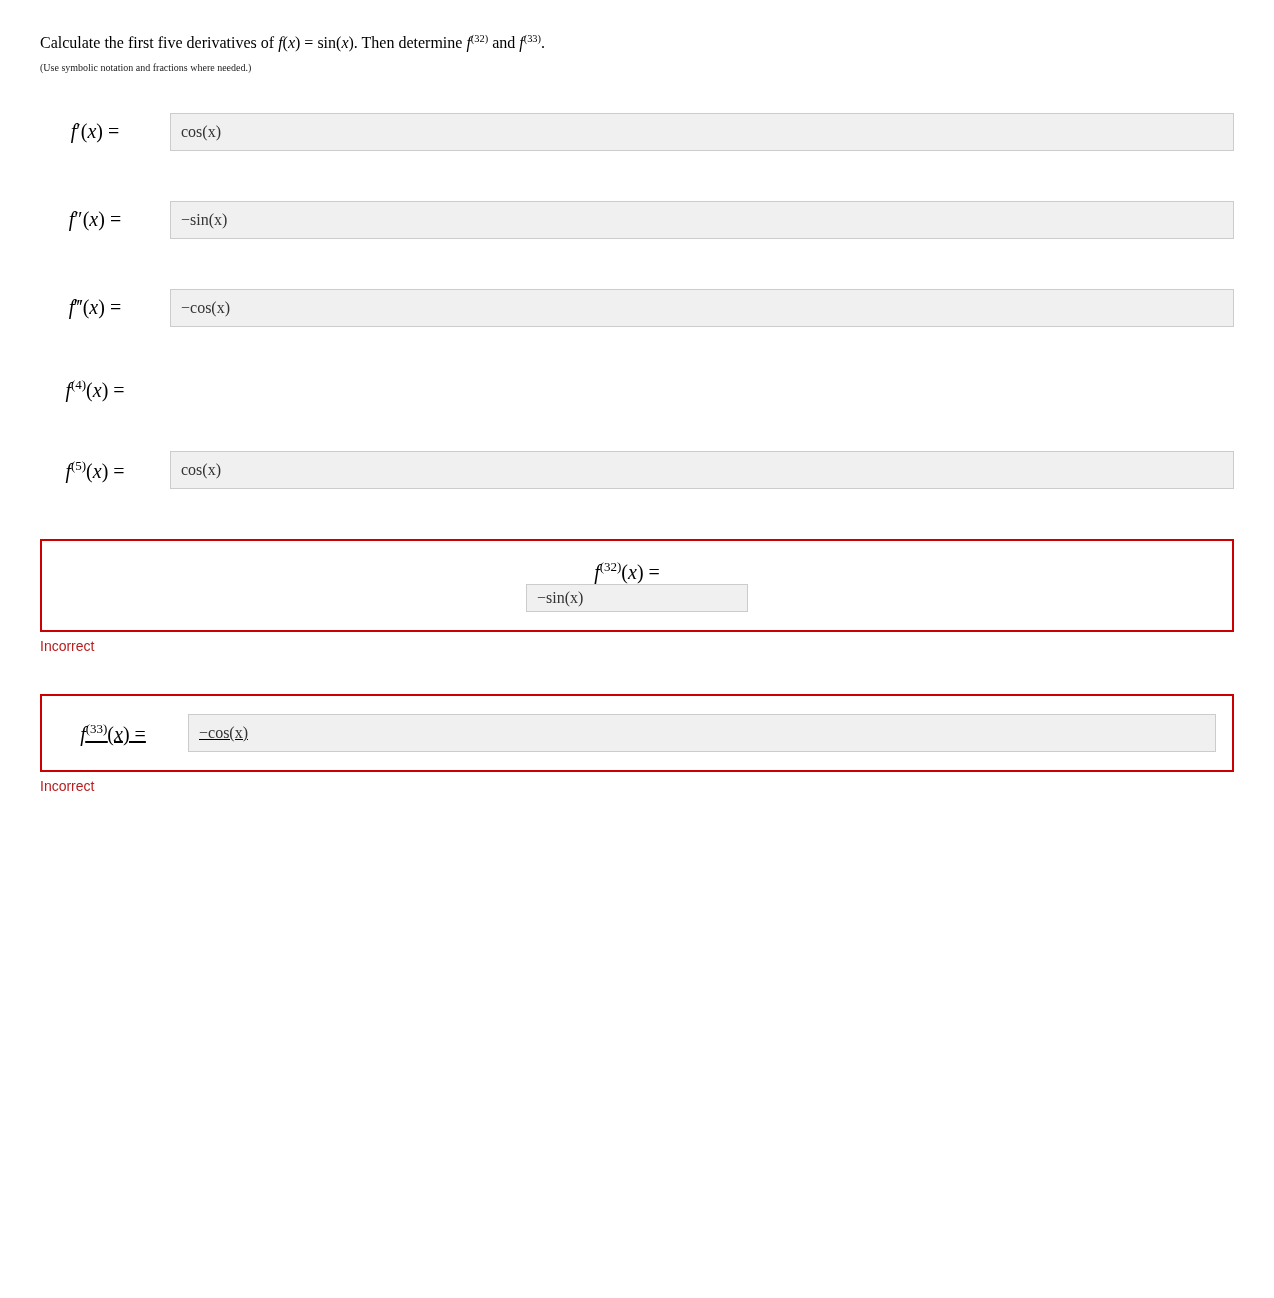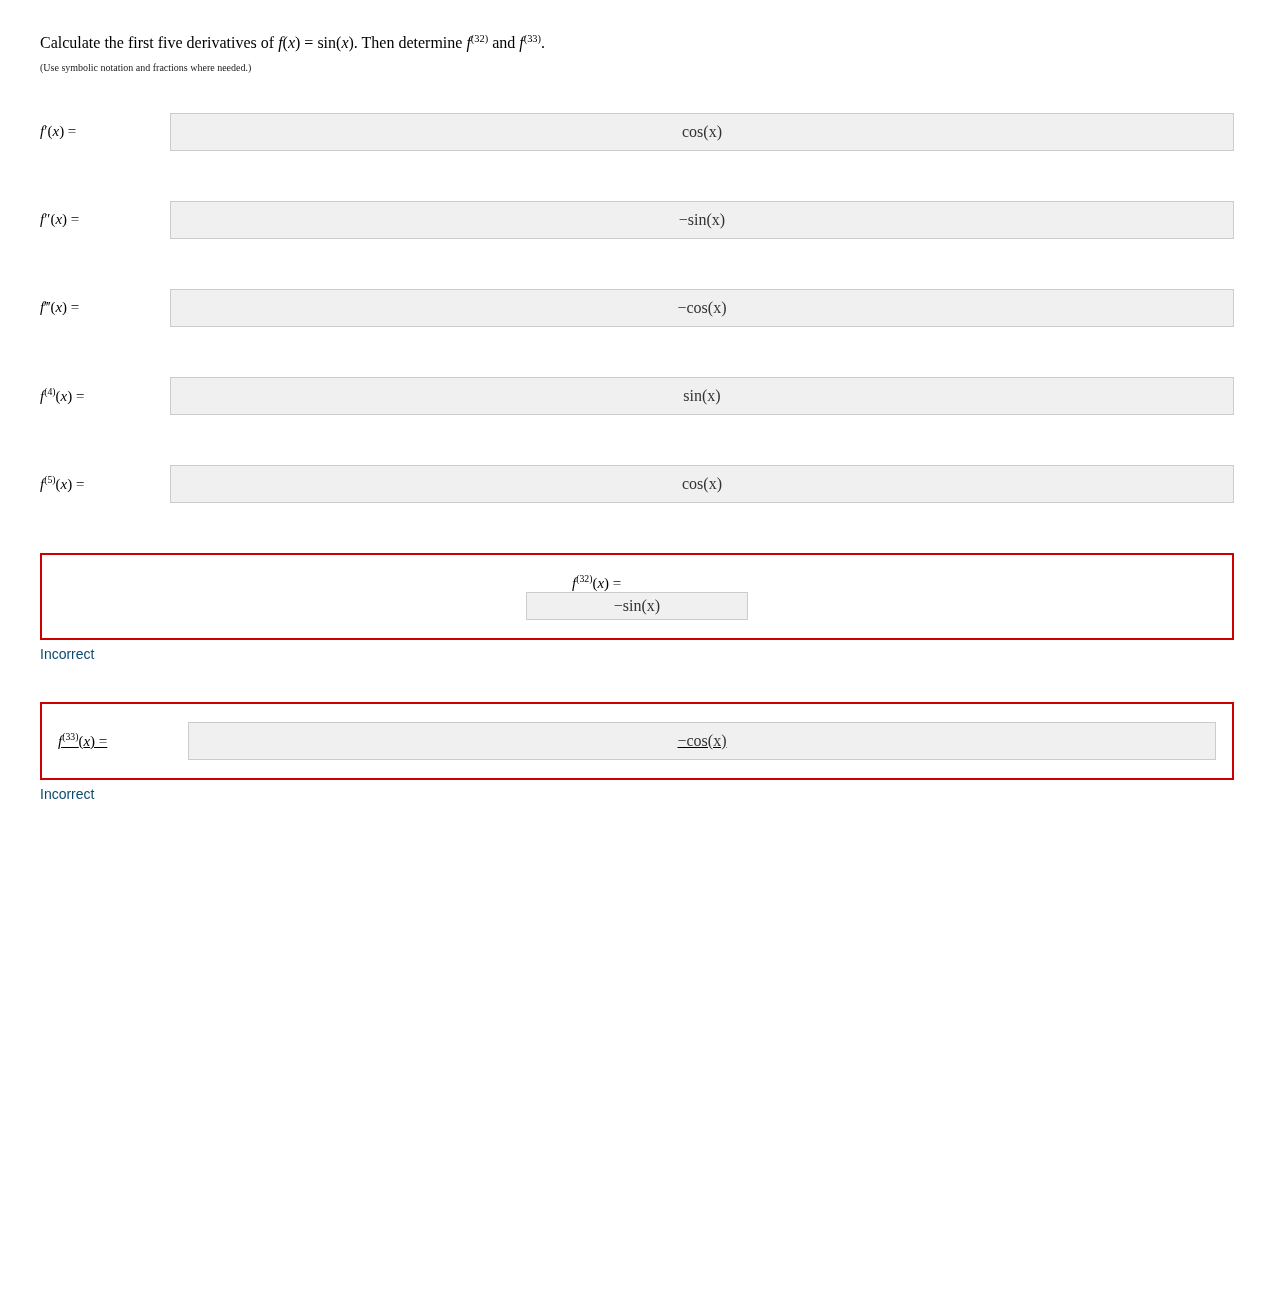--- a/index.html
+++ b/index.html
@@ -29,48 +29,47 @@
       color: #222;
     }
 
     .derivative-row {
       display: flex;
       align-items: center;
       margin-bottom: 50px;
     }
 
     .derivative-label {
-      font-size: 15px;
+      font-size: 20px;
       min-width: 130px;
-      text-align: left;
+      text-align: center;
       padding-right: 20px;
       white-space: nowrap;
     }
 
     .answer-input {
       flex: 1;
       height: 38px;
       background: #f0f0f0;
       border: 1px solid #ccc;
       padding: 4px 10px;
       font-size: 16px;
       font-family: Georgia, 'Times New Roman', serif;
       color: #333;
       outline: none;
-      text-align: center;
     }
 
     .section-incorrect {
       border: 2px solid #cc0000;
       padding: 18px 16px;
       margin-bottom: 6px;
     }
 
     .incorrect-label {
-      color: #0c4a6e;
+      color: #b91c1c;
       font-size: 14px;
       font-family: Arial, sans-serif;
       margin-bottom: 40px;
     }
 
     sup {
       font-size: 0.65em;
       vertical-align: super;
     }
 
@@ -106,21 +105,20 @@
   <div class="derivative-label">
     <span class="math-italic">f</span>‴(<span class="math-italic">x</span>) =
   </div>
   <input class="answer-input" type="text" value="−cos(x)" readonly="" style="">
 </div>
 
 <div class="derivative-row">
   <div class="derivative-label">
     <span class="math-italic">f</span><sup>(4)</sup>(<span class="math-italic">x</span>) =
   </div>
-  <input class="answer-input" type="text" value="sin(x)" readonly="" style="">
 </div>
 
 <div class="derivative-row">
   <div class="derivative-label">
     <span class="math-italic">f</span><sup>(5)</sup>(<span class="math-italic">x</span>) =
   </div>
   <input class="answer-input" type="text" value="cos(x)" readonly="" style="">
 </div>
 
 <div class="section-incorrect">

